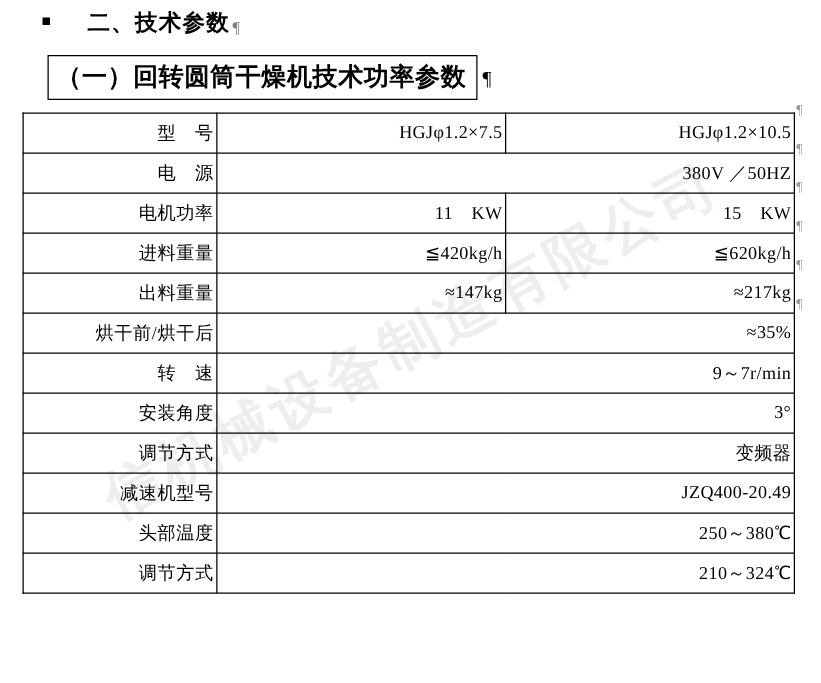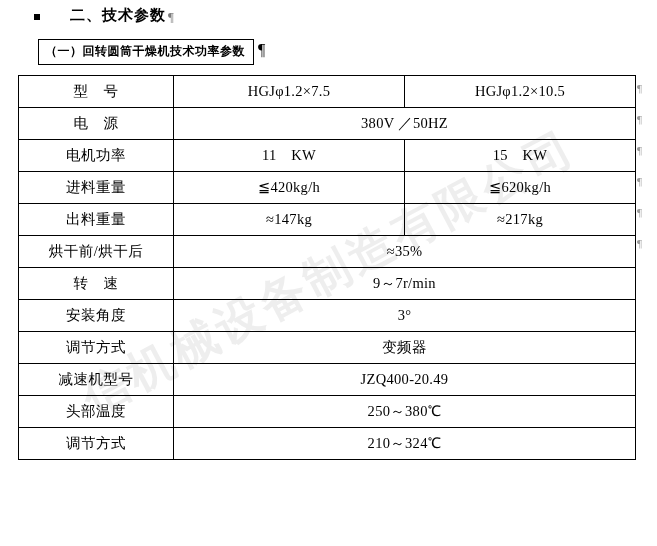--- a/index.html
+++ b/index.html
@@ -49,55 +49,55 @@
   }
   .doc-heading .bullet {
     display: inline-block;
     width: 6px;
     height: 6px;
     background: #000;
     margin: 8px 30px 0 0;
     flex: none;
   }
   .doc-heading .htext {
-    font-size: 15px;
+    font-size: 18px;
     font-weight: bold;
   }
   .doc-heading .pilcrow {
     color: #7a7a7a;
     font-weight: normal;
     font-size: 13px;
     margin-left: 2px;
     align-self: flex-end;
   }
 
   
   .sub-heading-wrap {
     padding: 14px 0 10px 38px;
   }
   .sub-heading {
     display: inline-block;
     border: 1px solid #000;
     padding: 3px 8px 4px 6px;
-    font-size: 12px;
+    font-size: 20px;
     font-weight: bold;
     letter-spacing: 0.5px;
   }
 
   table.spec {
     border-collapse: collapse;
     margin-left: 18px;
     width: 618px;
     table-layout: fixed;
   }
   table.spec td {
     border: 1px solid #000000;
     height: 31px;
     font-size: 14.5px;
-    text-align: center;
+    text-align: right;
     vertical-align: middle;
     padding: 0 2px;
     position: relative;
   }
   td.label {
     width: 150px;
     letter-spacing: 0.5px;
   }
   .lbl-spread {
     letter-spacing: 5px;

